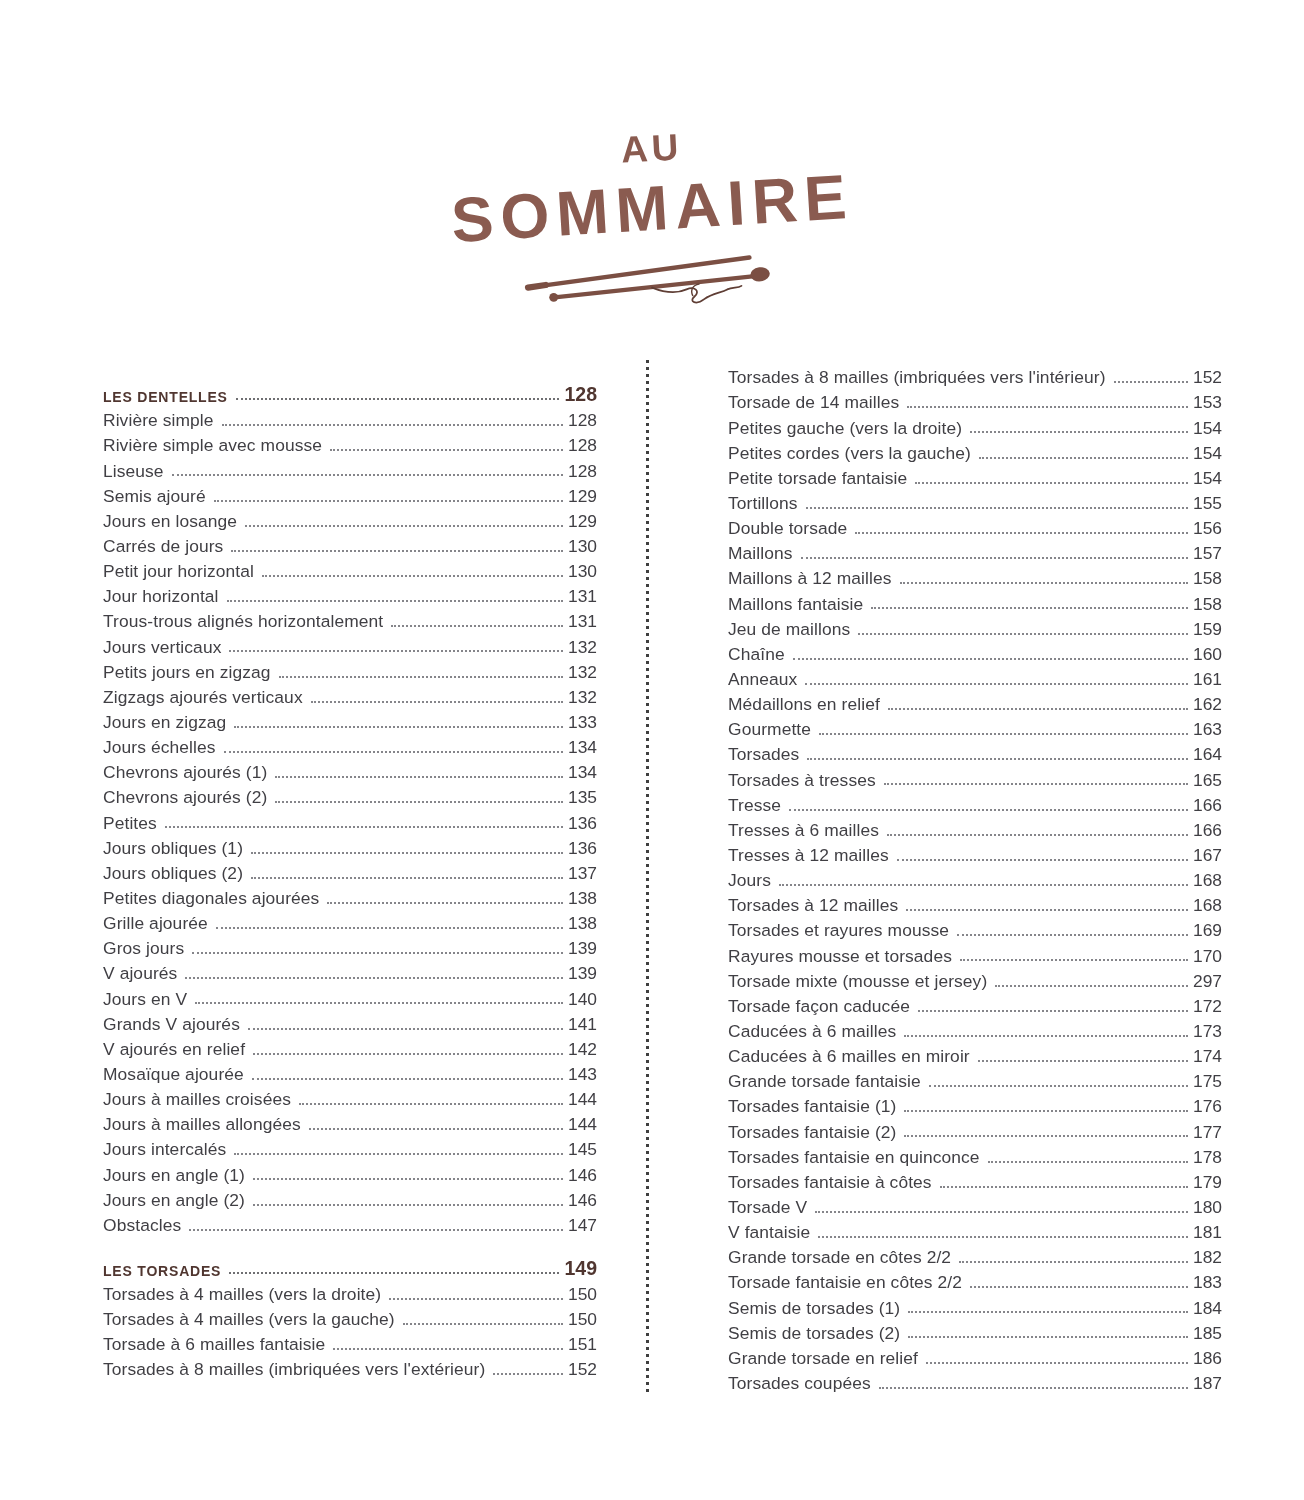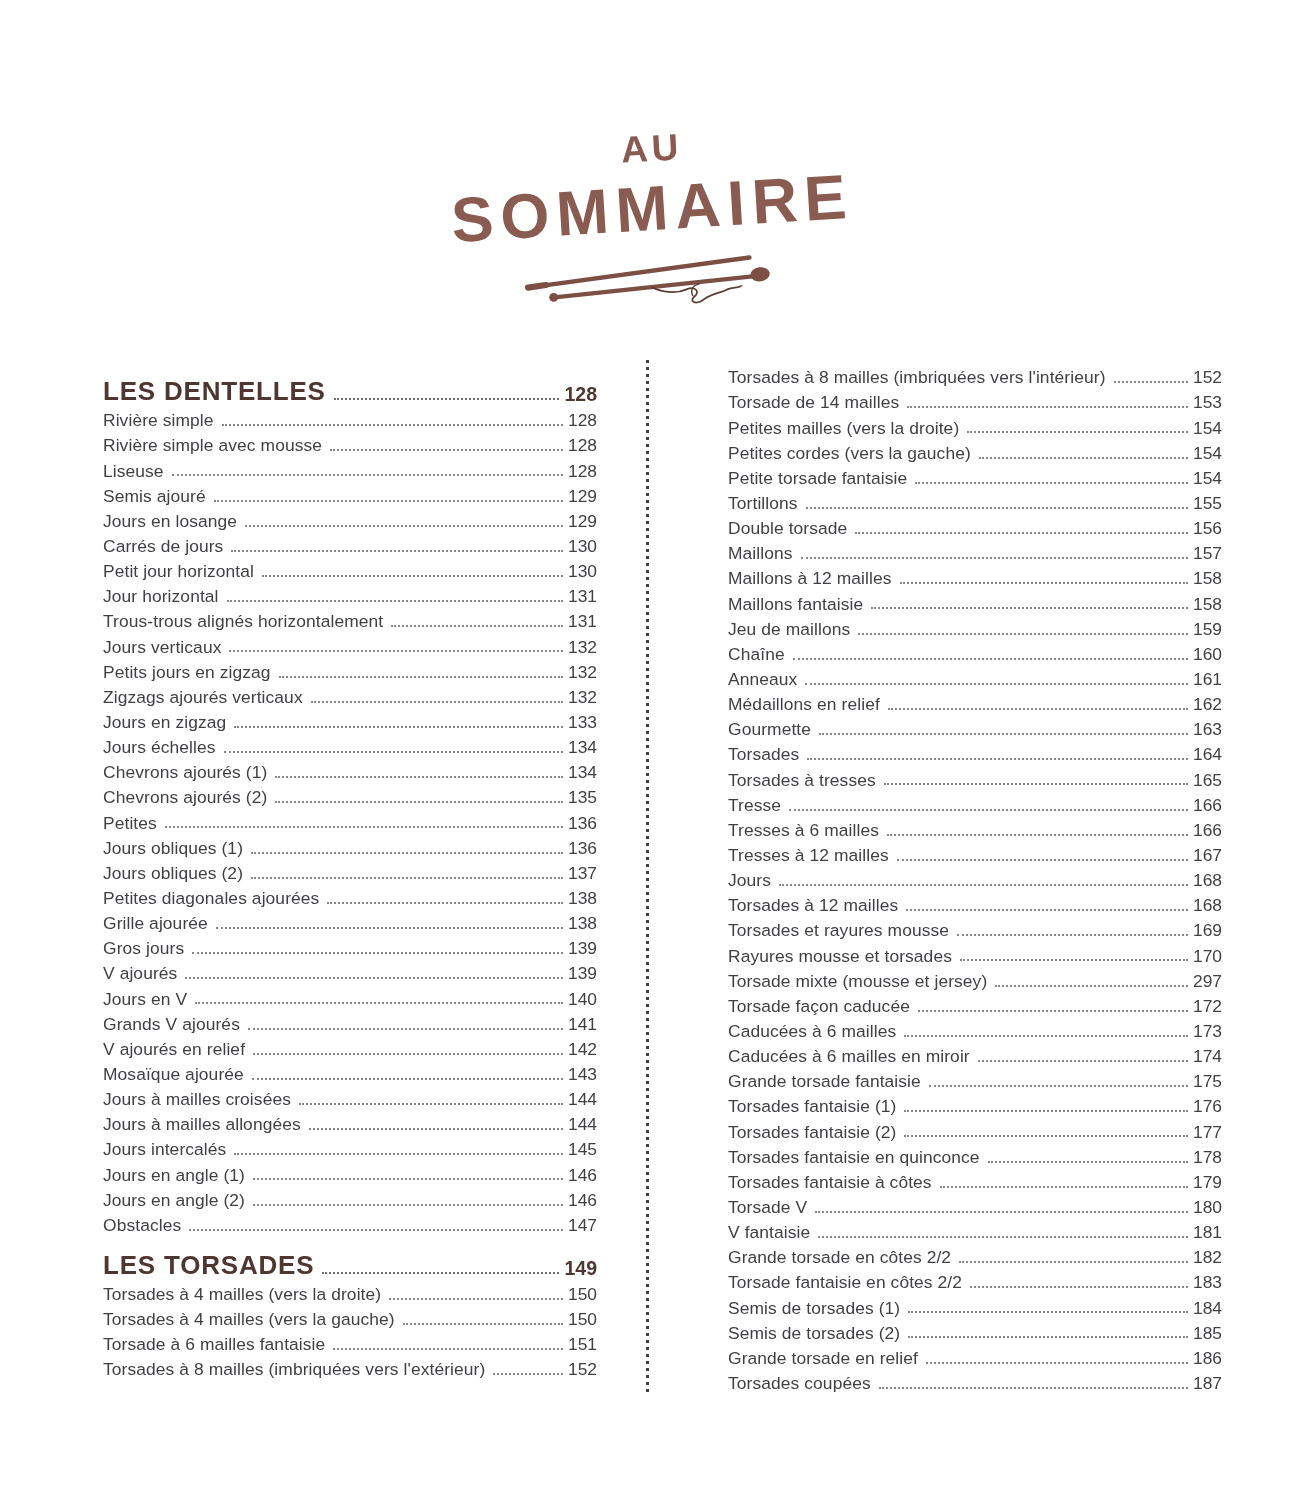--- a/index.html
+++ b/index.html
@@ -33,21 +33,21 @@
   }
   
   .row{display:flex;align-items:flex-end;height:25.15px;}
   .header-row{height:30px;}
   .header-row.gap-above{margin-top:14px;text-align:right;}
   .lbl{
     font-size:17.4px;color:#403f44;line-height:1.08;white-space:nowrap;
     letter-spacing:0.1px;
   }
   .header-row .lbl{
-    font-size:26px;font-weight:bold;color:#503630;letter-spacing:0.8px;
+    font-size:14px;font-weight:bold;color:#503630;letter-spacing:0.8px;
   }
   .leader{
     flex:1 1 auto;min-width:18px;
     border-bottom:2px dotted #85858a;
     margin:0 5px 4px 8px;height:1px;
   }
   .header-row .leader{border-bottom-color:#6f6f72;margin-bottom:5px;}
   .pg{font-size:17.4px;color:#403f44;line-height:1.08;}
   .header-row .pg{font-size:19.5px;font-weight:bold;color:#503630;}
 </style>
@@ -275,21 +275,21 @@
         <span class="lbl">Torsades à 8 mailles (imbriquées vers l'intérieur)</span>
         <span class="leader"></span>
         <span class="pg">152</span>
       </div>
       <div class="row entry-row">
         <span class="lbl">Torsade de 14 mailles</span>
         <span class="leader"></span>
         <span class="pg">153</span>
       </div>
       <div class="row entry-row">
-        <span class="lbl">Petites mailles (vers la droite)</span>
+        <span class="lbl">Petites gauche (vers la droite)</span>
         <span class="leader"></span>
         <span class="pg">154</span>
       </div>
       <div class="row entry-row">
         <span class="lbl">Petites cordes (vers la gauche)</span>
         <span class="leader"></span>
         <span class="pg">154</span>
       </div>
       <div class="row entry-row">
         <span class="lbl">Petite torsade fantaisie</span>

